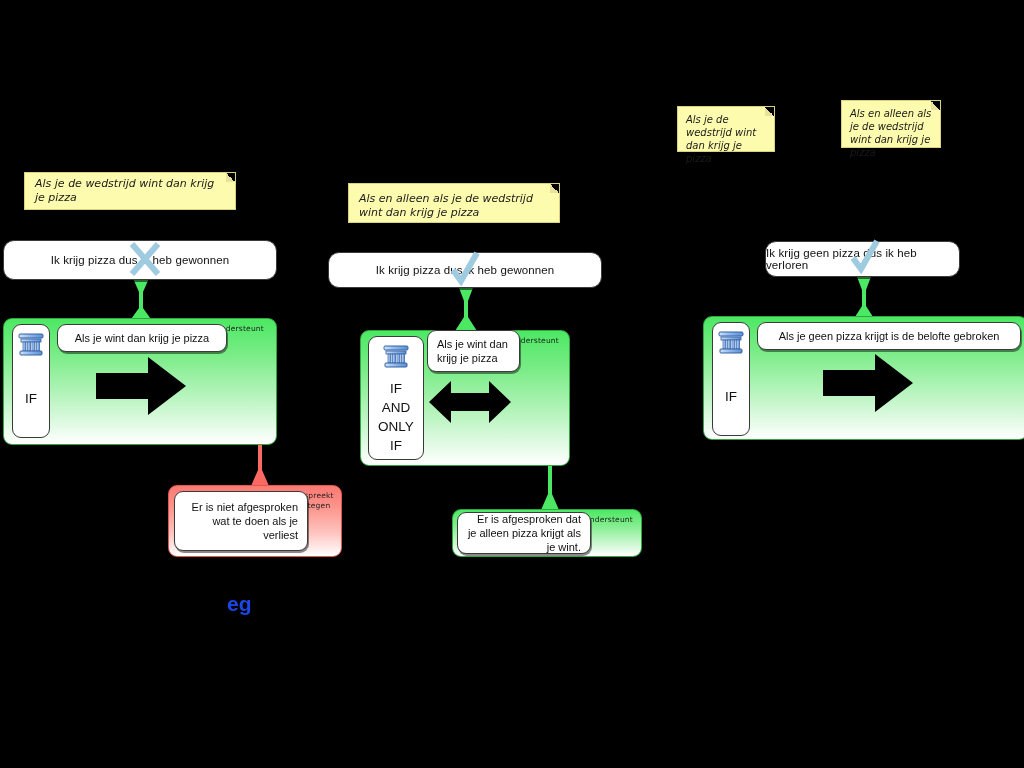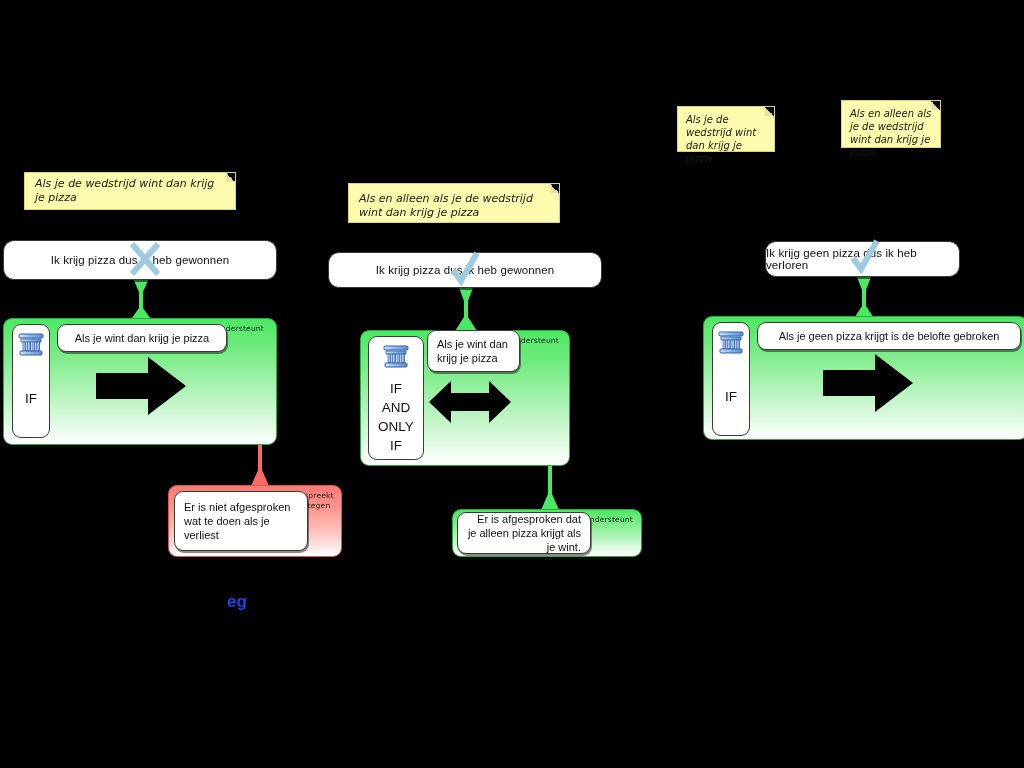--- a/index.html
+++ b/index.html
@@ -144,21 +144,21 @@
   
   .arrow { position: absolute; z-index: 23; }
 
   
   .needle { position: absolute; z-index: 10; }
 
   
   .eg-label {
     position: absolute;
     color: #1b46e8;
-    font-size: 17px;
+    font-size: 21px;
     font-weight: bold;
     font-family: "Liberation Sans", sans-serif;
     z-index: 50;
   }
 </style>
 </head>
 <body>
 
 <div class="canvas">
 
@@ -217,21 +217,21 @@
   </svg>
 
   <svg class="needle" style="left:251px; top:348px;" width="18" height="138" viewBox="0 0 18 138">
     <path d="M2,0 L16,0 L11,8 L11,122 L18,138 L0,138 L7,122 L7,8 Z" fill="#fb6a62"></path>
   </svg>
 
   <div class="panel opposes" style="left:168px; top:485px; width:174px; height:72px;">
     <div class="panel-label" style="right:2px; width:40px;">spreekt tegen</div>
   </div>
 
-  <div class="inner-claim" style="left:174px; top:491px; width:134px; height:60px;">
+  <div class="inner-claim" style="left:174px; top:491px; width:134px; height:60px;text-align:right;">
     <span>Er is niet afgesproken wat te doen als je verliest</span>
   </div>
 
   <div class="sticky" style="left:348px; top:183px; width:212px; height:40px;">
     <span>Als en alleen als je de wedstrijd wint dan krijg je pizza</span>
     <span class="fold"></span>
   </div>
 
   <div class="claim" style="left:328px; top:252px; width:274px; height:36px;">
     <span>Ik krijg pizza dus ik heb gewonnen</span>

